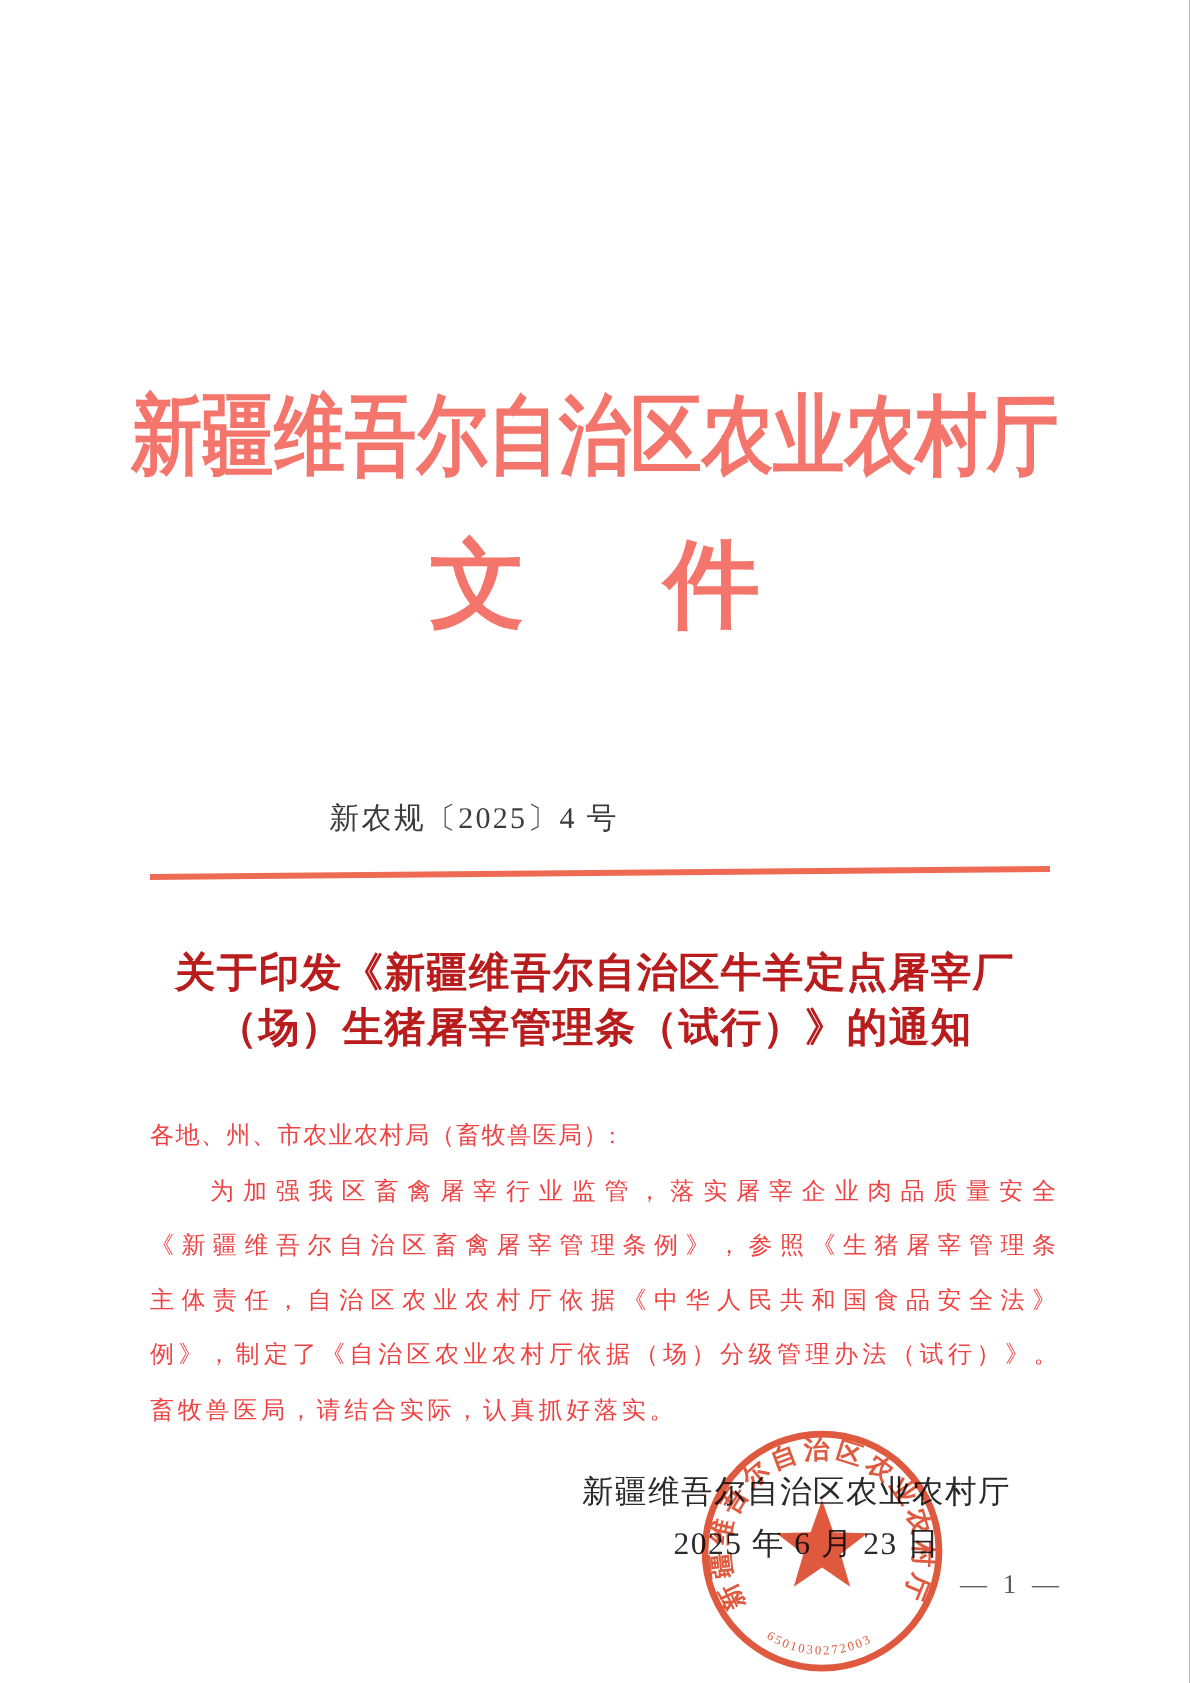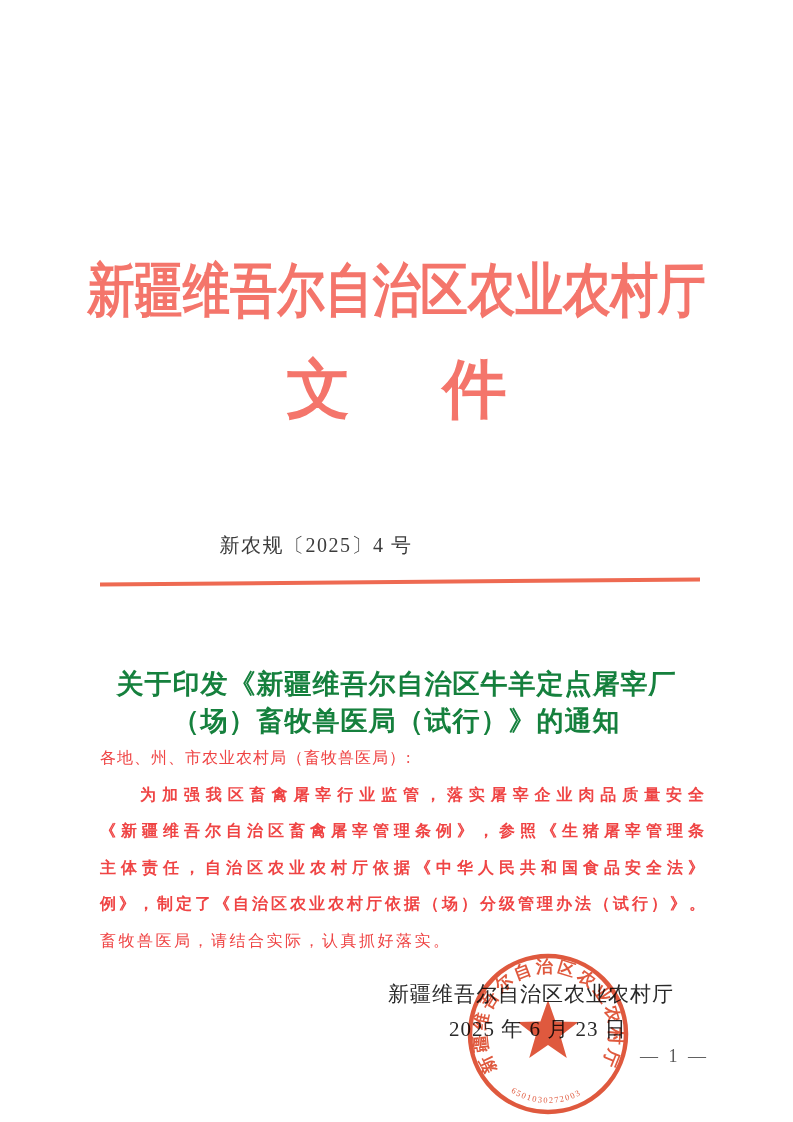--- a/index.html
+++ b/index.html
@@ -52,27 +52,27 @@
     position: absolute;
     top: 580px;
     left: 100px;
     width: 600px;
     height: 4px;
     background: #ee6a52;
     transform: rotate(-0.5deg);
   }
   .notice-title {
     position: absolute;
-    top: 666px;
+    top: 630px;
     left: 0;
     width: 793px;
     text-align: center;
     font-size: 27px;
     font-weight: bold;
-    color: #15803d;
+    color: #b91c1c;
     line-height: 37px;
     letter-spacing: 1px;
   }
   .body-block {
     position: absolute;
     top: 740px;
     left: 100px;
     width: 604px;
     font-size: 16px;
     color: #ef4444;
@@ -81,21 +81,20 @@
     height: 36.6px;
     line-height: 36.6px;
     white-space: nowrap;
     letter-spacing: 1px;
   }
   .body-line.justify {
     white-space: normal;
     text-align: justify;
     text-align-last: justify;
     letter-spacing: 0;
-    font-weight: bold;
   }
   .body-line.indent { padding-left: 40px; }
   .body-line.tight { letter-spacing: -1px; }
   .body-line.loose { letter-spacing: 2.5px; }
   .signature-org {
     position: absolute;
     top: 980px;
     left: 388px;
     font-size: 21px;
     color: #2a2a2a;
@@ -145,21 +144,21 @@
     <span>文</span>
     <span>件</span>
   </div>
 
   <div class="doc-number">新农规〔2025〕4 号</div>
 
   <div class="divider"></div>
 
   <div class="notice-title">
     <div>关于印发《新疆维吾尔自治区牛羊定点屠宰厂</div>
-    <div>（场）畜牧兽医局（试行）》的通知</div>
+    <div>（场）生猪屠宰管理条（试行）》的通知</div>
   </div>
 
   <div class="body-block">
     <div class="body-line">各地、州、市农业农村局（畜牧兽医局）:</div>
     <div class="body-line justify indent">为加强我区畜禽屠宰行业监管，落实屠宰企业肉品质量安全</div>
     <div class="body-line justify">《新疆维吾尔自治区畜禽屠宰管理条例》，参照《生猪屠宰管理条</div>
     <div class="body-line justify">主体责任，自治区农业农村厅依据《中华人民共和国食品安全法》</div>
     <div class="body-line justify tight">例》，制定了《自治区农业农村厅依据（场）分级管理办法（试行）》。</div>
     <div class="body-line loose">畜牧兽医局，请结合实际，认真抓好落实。</div>
   </div>

